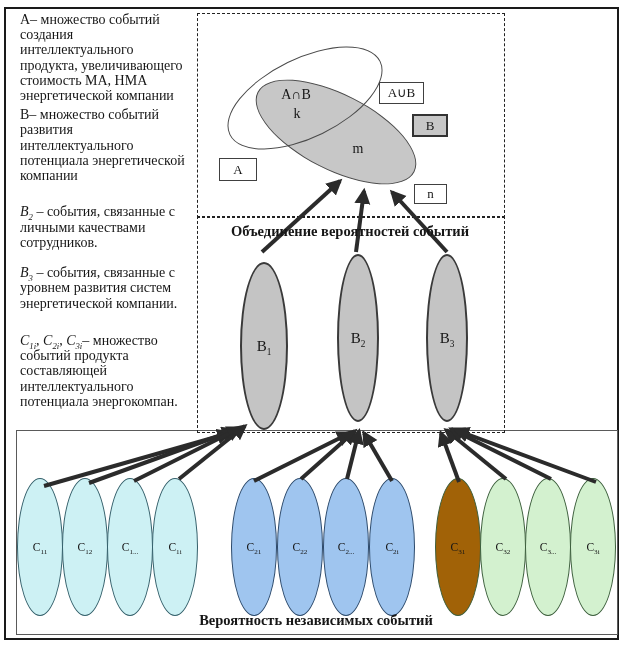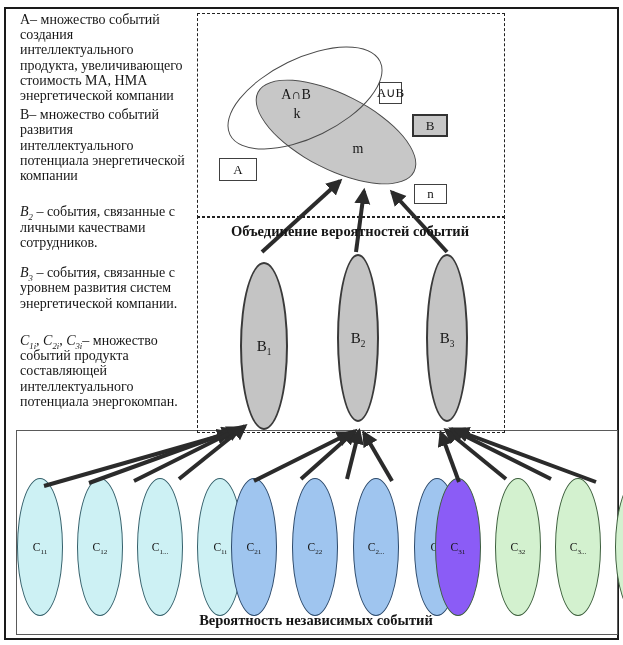--- a/index.html
+++ b/index.html
@@ -27,31 +27,31 @@
   
   .ellipse{position:absolute;border-radius:50%;display:flex;align-items:center;justify-content:center;box-sizing:border-box;}
   #venn-b{left:248px;top:94px;width:176px;height:76px;transform:rotate(27deg);border:1.5px solid #4a4a4a;}
   #venn-a{left:221px;top:58px;width:168px;height:80px;transform:rotate(-26deg);border:1.5px solid #4a4a4a;background:transparent;}
   .venn-label{position:absolute;font-size:14px;text-align:center;}
   #lbl-aib{left:269px;top:87px;width:54px;}
   #lbl-k{left:287px;top:106px;width:20px;}
   #lbl-m{left:348px;top:141px;width:20px;}
   .tagbox{position:absolute;border:1px solid #404040;background:#fff;text-align:center;font-size:13px;
           display:flex;align-items:center;justify-content:center;box-sizing:border-box;}
-  #box-aub{left:379px;top:82px;width:23px;height:22px;}
+  #box-aub{left:379px;top:82px;width:45px;height:22px;}
   #box-b{left:412px;top:114px;width:36px;height:23px;border-width:2px;border-color:#333;}
   #box-a{left:219px;top:158px;width:38px;height:23px;}
   #box-n{left:414px;top:184px;width:33px;height:20px;}
   
   .b-ellipse{border:2px solid #3a3a3a;font-size:15px;}
   #b1{left:240px;top:262px;width:48px;height:168px;}
   #b2{left:337px;top:254px;width:42px;height:168px;}
   #b3{left:426px;top:254px;width:42px;height:168px;}
   
-  .c-group{position:absolute;top:478px;display:flex;gap:15px;}
+  .c-group{position:absolute;top:478px;display:flex;}
   .c-ellipse{position:relative;width:46px;height:138px;border-radius:50%;border:1.5px solid #444;
              display:flex;align-items:center;justify-content:center;font-size:11.5px;box-sizing:border-box;}
   #group-1{left:17px;}  #group-1 .c-ellipse{margin-right:-1px;}
   #group-2{left:231px;} #group-2 .c-ellipse{margin-right:0px;}
   #group-3{left:435px;} #group-3 .c-ellipse{margin-right:-1px;}
   
   #arrows-layer{position:absolute;left:0;top:0;width:623px;height:645px;pointer-events:none;z-index:6;}
   .z1{z-index:1}.z2{z-index:2}.z3{z-index:3}.z4{z-index:4}.z7{z-index:7;}
 </style>
 </head>
@@ -136,21 +136,21 @@
         <span><span>C</span><sub>22</sub></span>
       </div>
     <div class="c-ellipse" style="background: rgb(159, 197, 239); border-color: rgb(45, 74, 107);">
         <span><span>C</span><sub>2...</sub></span>
       </div>
     <div class="c-ellipse" style="background: rgb(159, 197, 239); border-color: rgb(45, 74, 107);">
         <span><span>C</span><sub>2i</sub></span>
       </div>
   </div>
   <div class="c-group z3" id="group-3">
-    <div class="c-ellipse" style="background: #8b5cf6; border-color: rgb(61, 95, 61);">
+    <div class="c-ellipse" style="background: #a16207; border-color: rgb(61, 95, 61);">
         <span><span>C</span><sub>31</sub></span>
       </div>
     <div class="c-ellipse" style="background: rgb(211, 241, 207); border-color: rgb(61, 95, 61);">
         <span><span>C</span><sub>32</sub></span>
       </div>
     <div class="c-ellipse" style="background: rgb(211, 241, 207); border-color: rgb(61, 95, 61);">
         <span><span>C</span><sub>3...</sub></span>
       </div>
     <div class="c-ellipse" style="background: rgb(211, 241, 207); border-color: rgb(61, 95, 61);">
         <span><span>C</span><sub>3i</sub></span>

